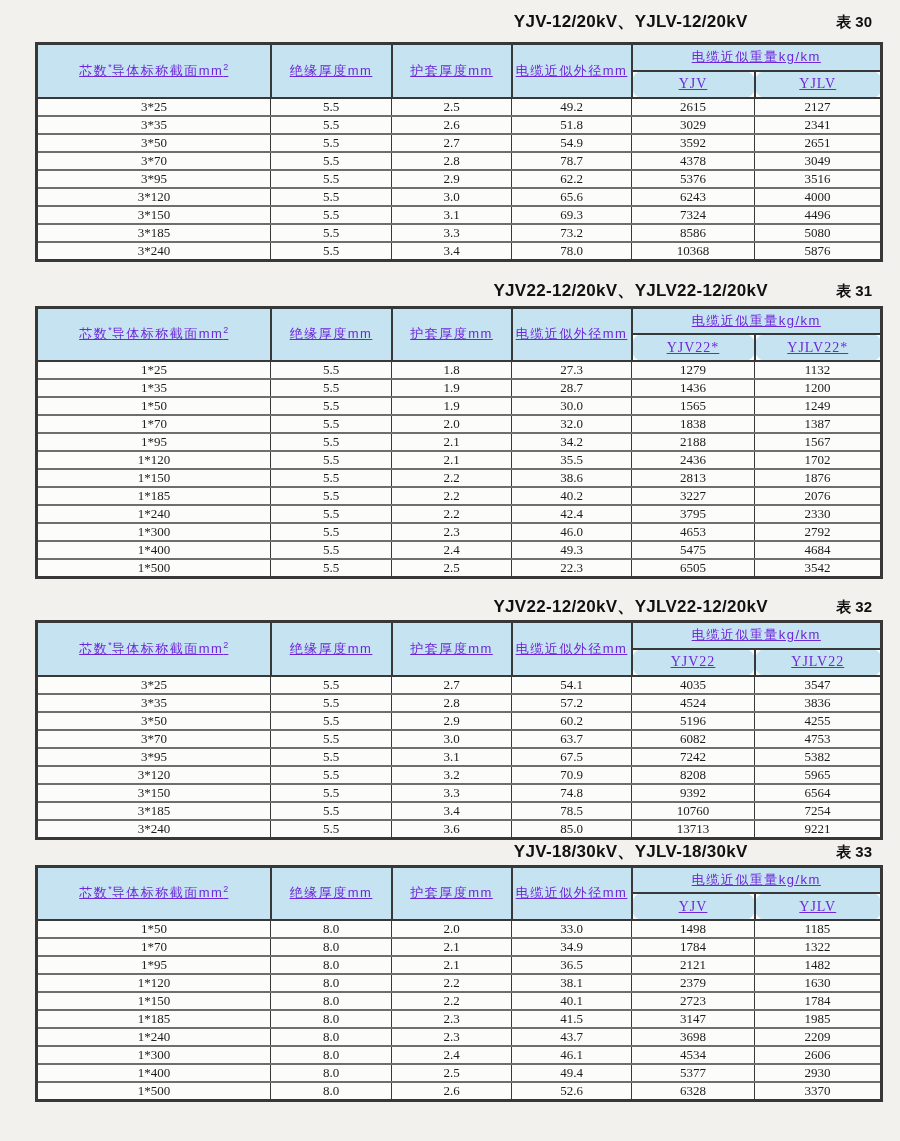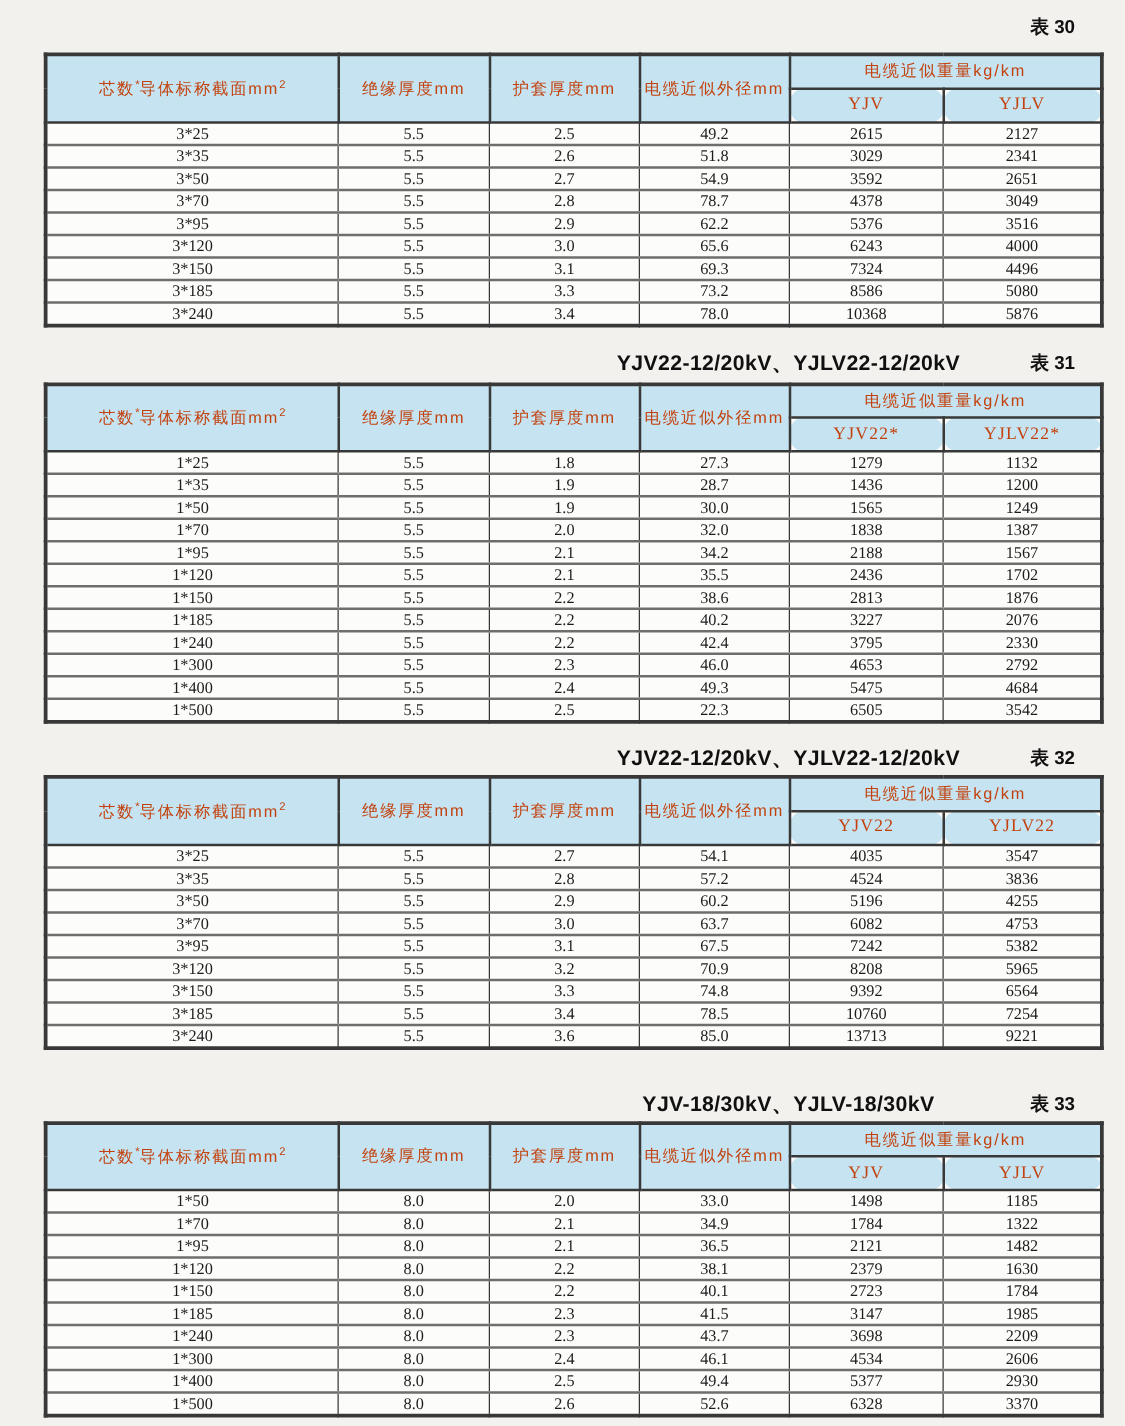--- a/index.html
+++ b/index.html
@@ -25,48 +25,49 @@
     transform: translateX(-50%);
     font-size: 17px;
     font-weight: bold;
     color: var(--text_dark, #101010);
     letter-spacing: 0.3px;
     white-space: nowrap;
     line-height: 20px;
   }
   .title-no {
     position: absolute;
-    right: 20px;
+    right: 8px;
     font-size: 15px;
     font-weight: bold;
     color: var(--text_dark, #101010);
     white-space: nowrap;
     line-height: 20px;
   }
   #sec0 .title-row { margin-top: 12px; margin-bottom: 10px; }
   #sec1 .title-row { margin-top: 19px; margin-bottom: 5px; }
   #sec2 .title-row { margin-top: 18px; margin-bottom: 3px; }
-  #sec3 .title-row { margin-top: 34px; margin-bottom: 3px; }
+  #sec3 .title-row { margin-top: 2px; margin-bottom: 3px; }
 
   table.spec {
     width: 845px;
     border-collapse: collapse;
     table-layout: fixed;
     background: #fcfcfb;
     border: 3px solid var(--border_dark, #383838);
   }
   thead tr { height: 27px; }
   th {
     background: var(--header_bg, #c6e3f2);
     border: 2px solid var(--border_dark, #383838);
     font-weight: normal;
-    color: #c2410c;
+    color: #6d28d9;
     padding: 0;
     text-align: center;
     vertical-align: middle;
+    text-decoration: underline;
   }
   th.cjk {
     font-size: 13px;
     letter-spacing: 1.5px;
     font-family: "Liberation Sans", sans-serif;
   }
   th.cjk sup {
     font-size: 9px;
     letter-spacing: 0;
   }
@@ -95,20 +96,21 @@
   #sec2 tbody td { height: 17.3px; }
   #sec3 tbody td { height: 16.3px; }
 </style>
 </head>
 <body>
 
 <div class="container">
 
   <section class="sec" id="sec0">
     <div class="title-row">
+      <span class="title-main">YJV-12/20kV、YJLV-12/20kV</span>
       <span class="title-no">表 30</span>
     </div>
     <table class="spec">
       <colgroup>
         <col style="width:234px">
           <col style="width:121px">
           <col style="width:120px">
         <col style="width:120px">
           <col style="width:123px">
           <col style="width:127px">

